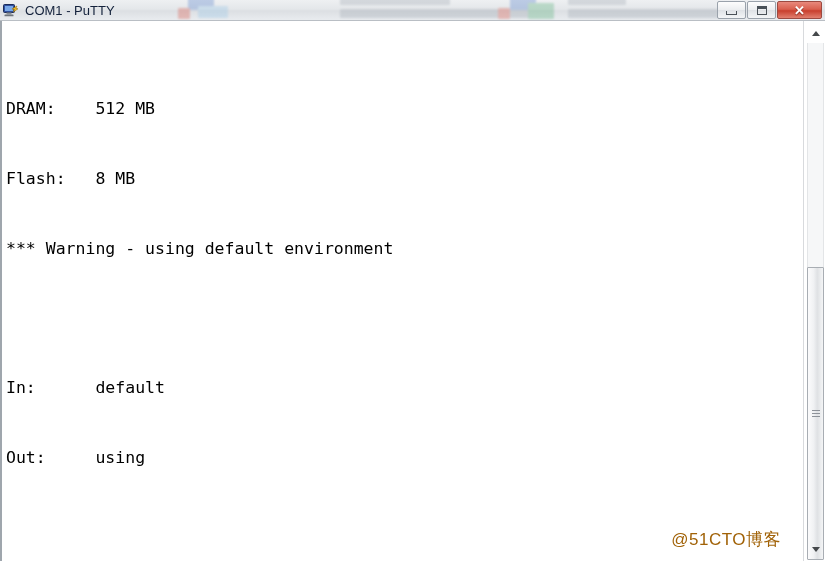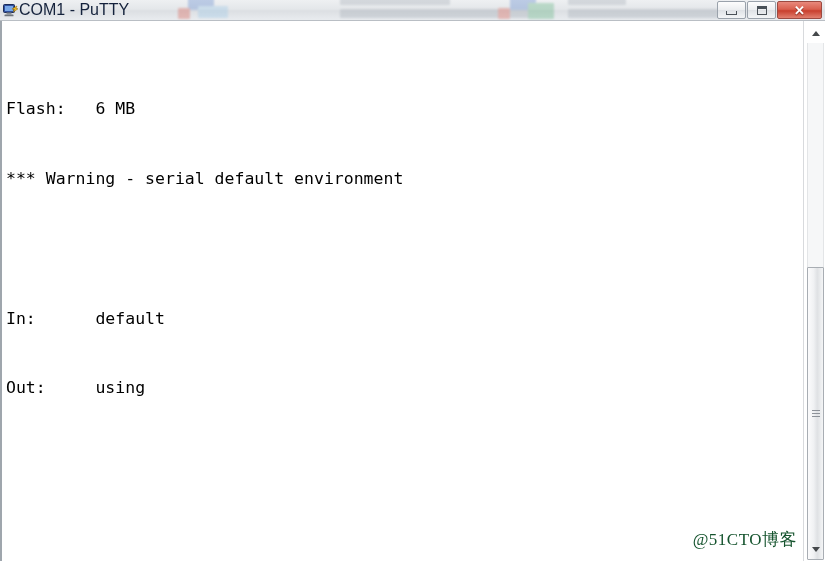--- a/index.html
+++ b/index.html
@@ -46,21 +46,22 @@
   .title-icon {
     position: relative;
     width: 16px; height: 16px;
     margin-left: 3px;
     flex: 0 0 auto;
     z-index: 3;
   }
   .title-text {
     position: relative;
     z-index: 3;
-    font-size: 16px;
+    margin-left: 6px;
+    font-size: 13px;
     color: #14223c;
     font-family: "Liberation Sans", sans-serif;
     white-space: nowrap;
   }
   .win-buttons {
     position: absolute;
     right: 3px; top: 1px;
     display: flex;
     gap: 1px;
     z-index: 4;
@@ -204,25 +205,25 @@
   .sb-grip i {
     display: block;
     height: 1px;
     background: #8d9299;
     margin: 2px 0;
   }
 
   
   .watermark {
     position: absolute;
-    right: 28px;
+    right: 44px;
     bottom: 10px;
     font-size: 17px;
-    color: #14532d;
-    font-family: Liberation Serif, serif;
+    color: #a16207;
+    font-family: Liberation Sans, sans-serif;
     letter-spacing: 0.5px;
     user-select: none;
     pointer-events: none;
     white-space: nowrap;
   }
 </style>
 </head>
 <body>
 
 <div class="app-window">
@@ -263,22 +264,23 @@
       </div>
       <div class="win-btn close">
         <span class="glyph-close">✕</span>
       </div>
     </div>
   </div>
 
   <div class="terminal">
     <div class="term-lines">
 
-      <div class="term-line">Flash:   6 MB</div>
-      <div class="term-line">*** Warning - serial default environment</div>
+      <div class="term-line">DRAM:    512 MB</div>
+      <div class="term-line">Flash:   8 MB</div>
+      <div class="term-line">*** Warning - using default environment</div>
       <div class="term-line"></div>
       <div class="term-line">In:      default</div>
       <div class="term-line">Out:     using</div>
       
       
       
       
       
       
       

